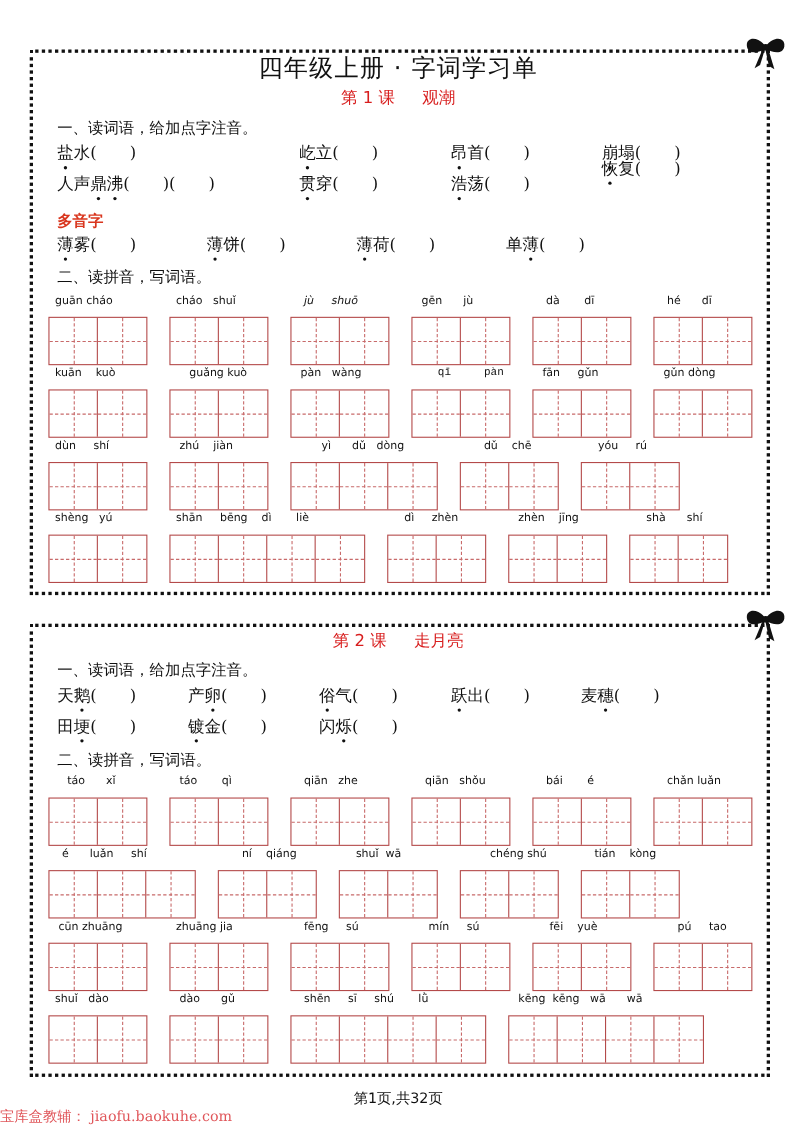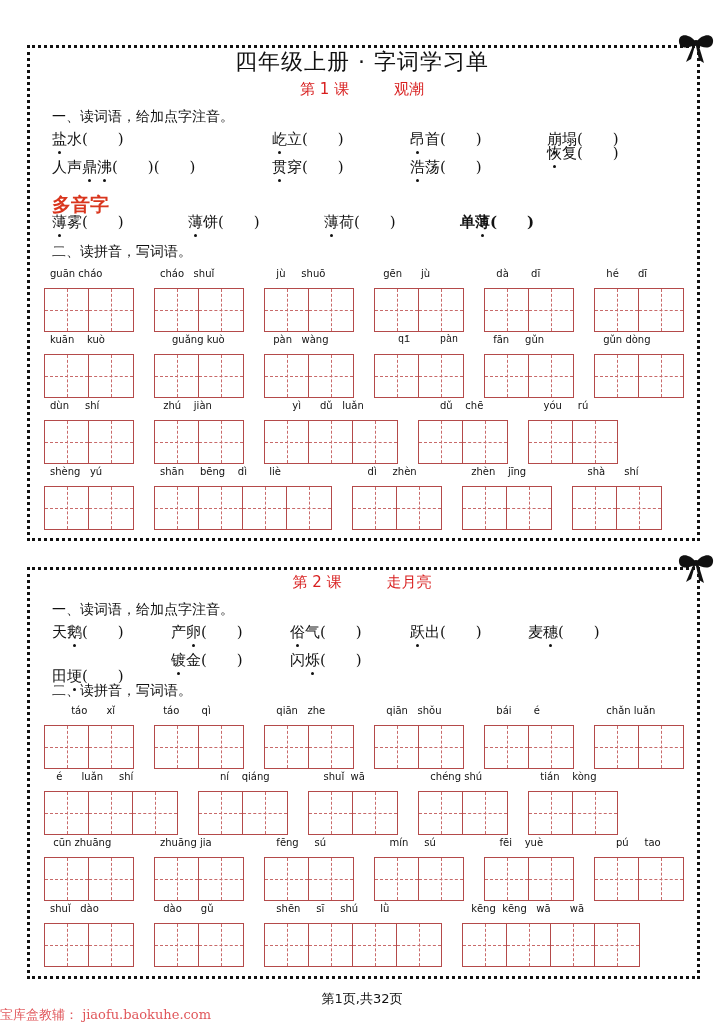--- a/index.html
+++ b/index.html
@@ -3,23 +3,23 @@
 <meta charset="utf-8">
 <style>
   html, body { margin:0; padding:0; background:#ffffff; }
   body { width:724px; height:1024px; position:relative; overflow:hidden; font-family:"DejaVu Sans", sans-serif; color:#1a1a1a; }
   .frame { position:absolute; left:27px; border-top:3px dotted #111; border-left:3px dotted #111; border-right:3px dotted #111; border-bottom:3px dotted #111; box-sizing:border-box; }
   .frame1 { top:45px; width:673px; height:496px; }
   .frame2 { top:567px; width:673px; height:412px; }
   .bow { position:absolute; width:40px; height:40px; }
   .title { position:absolute; left:0; width:724px; text-align:center; font-size:22px; color:#111; letter-spacing:1px; }
   .lesson { position:absolute; left:0; width:724px; text-align:center; font-size:15px; color:#d81e1e; }
-  .lesson span { margin:0 20px; }
+  .lesson span { margin:0 10px; }
   .heading { position:absolute; left:52px; font-size:14px; color:#111; }
-  .poly-head { position:absolute; left:52px; font-size:19px; color:#d9361e; font-weight:bold; font-family:"DejaVu Serif", serif; }
+  .poly-head { position:absolute; left:52px; font-size:14px; color:#d9361e; font-weight:bold; font-family:"DejaVu Serif", serif; }
   .word { position:absolute; font-family:"DejaVu Serif", serif; font-size:15px; color:#111; white-space:pre; }
   .dot { position:relative; display:inline-block; }
   .dot::after { content:""; position:absolute; left:50%; bottom:-5px; width:3px; height:3px; margin-left:-1.5px; background:#111; border-radius:50%; }
   .group { position:absolute; }
   .py { position:absolute; top:0; font-size:10px; color:#111; white-space:nowrap; }
   .cells { position:absolute; top:20px; display:flex; border:1px solid #b44a4a; box-sizing:border-box; height:44px; }
   .cell { width:44px; height:42px; position:relative; border-right:1px solid #b44a4a; box-sizing:border-box; }
   .cell:last-child { border-right:none; }
   .cell::before { content:""; position:absolute; left:50%; top:0; bottom:0; border-left:1px dashed #c86a6a; }
   .cell::after { content:""; position:absolute; top:50%; left:0; right:0; border-top:1px dashed #c86a6a; }
@@ -65,41 +65,41 @@
     <div class="word" style="left: 272px; top: 158px;"><span class="dot">贯</span><span>穿(　　)</span></div>
     <div class="word" style="left: 410px; top: 158px;"><span class="dot">浩</span><span>荡(　　)</span></div>
     <div class="word" style="left: 547px; top: 144px;"><span class="dot">恢</span><span>复(　　)</span></div>
   </div>
 
 <div class="poly-head" style="top:192px;">多音字</div>
 <div id="l1-poly">
     <div class="word" style="left: 52px; top: 213px;"><span class="dot">薄</span><span>雾(　　)</span></div>
     <div class="word" style="left: 188px; top: 213px;"><span class="dot">薄</span><span>饼(　　)</span></div>
     <div class="word" style="left: 324px; top: 213px;"><span class="dot">薄</span><span>荷(　　)</span></div>
-    <div class="word" style="left: 460px; top: 213px; font-weight: bold;"><span>单</span><span class="dot">薄</span><span>(　　)</span></div>
+    <div class="word" style="left: 460px; top: 213px;"><span>单</span><span class="dot">薄</span><span>(　　)</span></div>
   </div>
 
 <div class="heading" style="top:243px;">二、读拼音，写词语。</div>
 <div id="l1-grid">
     <div class="group" style="left: 44px; top: 268px;">
       <div class="py" style="left: 6px; white-space: pre;">guān cháo</div>
       <div class="cells">
         <div class="cell"></div>
         <div class="cell"></div>
       </div>
     </div>
     <div class="group" style="left: 154px; top: 268px;">
       <div class="py" style="left: 6px; white-space: pre;">cháo   shuǐ</div>
       <div class="cells">
         <div class="cell"></div>
         <div class="cell"></div>
       </div>
     </div>
     <div class="group" style="left: 264px; top: 268px;">
-      <div class="py" style="left: 6px; white-space: pre;">  jù     shuō</div>
+      <div class="py" style="left: 6px; white-space: pre; font-style: italic;">  jù     shuō</div>
       <div class="cells">
         <div class="cell"></div>
         <div class="cell"></div>
       </div>
     </div>
     <div class="group" style="left: 374px; top: 268px;">
       <div class="py" style="left: 6px; white-space: pre;"> gēn      jù</div>
       <div class="cells">
         <div class="cell"></div>
         <div class="cell"></div>
@@ -169,21 +169,21 @@
       </div>
     </div>
     <div class="group" style="left: 154px; top: 400px;">
       <div class="py" style="left: 6px; white-space: pre;"> zhú    jiàn</div>
       <div class="cells">
         <div class="cell"></div>
         <div class="cell"></div>
       </div>
     </div>
     <div class="group" style="left: 264px; top: 400px;">
-      <div class="py" style="left: 6px; white-space: pre;">       yì      dǔ   luǎn</div>
+      <div class="py" style="left: 6px; white-space: pre;">       yì      dǔ   dòng</div>
       <div class="cells">
         <div class="cell"></div>
         <div class="cell"></div>
         <div class="cell"></div>
       </div>
     </div>
     <div class="group" style="left: 418px; top: 400px;">
       <div class="py" style="left: 6px; white-space: pre;">     dǔ    chē</div>
       <div class="cells">
         <div class="cell"></div>
@@ -241,29 +241,29 @@
   <span>走月亮</span>
 </div>
 
 <div class="heading" style="top:601px;">一、读词语，给加点字注音。</div>
 <div id="l2-words">
     <div class="word" style="left: 52px; top: 623px;"><span>天</span><span class="dot">鹅</span><span>(　　)</span></div>
     <div class="word" style="left: 171px; top: 623px;"><span>产</span><span class="dot">卵</span><span>(　　)</span></div>
     <div class="word" style="left: 290px; top: 623px;"><span class="dot">俗</span><span>气(　　)</span></div>
     <div class="word" style="left: 410px; top: 623px;"><span class="dot">跃</span><span>出(　　)</span></div>
     <div class="word" style="left: 528px; top: 623px;"><span>麦</span><span class="dot">穗</span><span>(　　)</span></div>
-    <div class="word" style="left: 52px; top: 651px; margin-top: 16px;"><span>田</span><span class="dot">埂</span><span>(　　)</span></div>
+    <div class="word" style="left: 52px; top: 651px;"><span>田</span><span class="dot">埂</span><span>(　　)</span></div>
     <div class="word" style="left: 171px; top: 651px;"><span class="dot">镀</span><span>金(　　)</span></div>
     <div class="word" style="left: 290px; top: 651px;"><span>闪</span><span class="dot">烁</span><span>(　　)</span></div>
   </div>
 
 <div class="heading" style="top:682px;">二、读拼音，写词语。</div>
 <div id="l2-grid">
     <div class="group" style="left: 44px; top: 705px;">
-      <div class="py" style="left: 24px; white-space: pre; text-align: right;"> táo      xǐ</div>
+      <div class="py" style="left: 14px; white-space: pre; text-align: right;"> táo      xǐ</div>
       <div class="cells">
         <div class="cell"></div>
         <div class="cell"></div>
       </div>
     </div>
     <div class="group" style="left: 154px; top: 705px;">
       <div class="py" style="left: 6px; white-space: pre;"> táo       qì</div>
       <div class="cells">
         <div class="cell"></div>
         <div class="cell"></div>
@@ -313,21 +313,21 @@
       </div>
     </div>
     <div class="group" style="left: 308px; top: 771px;">
       <div class="py" style="left: 6px; white-space: pre;">   shuǐ  wā</div>
       <div class="cells">
         <div class="cell"></div>
         <div class="cell"></div>
       </div>
     </div>
     <div class="group" style="left: 418px; top: 771px;">
-      <div class="py" style="left: 6px; white-space: pre;">  chéng shú</div>
+      <div class="py" style="left: 21px; white-space: pre;">  chéng shú</div>
       <div class="cells">
         <div class="cell"></div>
         <div class="cell"></div>
       </div>
     </div>
     <div class="group" style="left: 528px; top: 771px;">
       <div class="py" style="left: 6px; white-space: pre;">  tián    kòng</div>
       <div class="cells">
         <div class="cell"></div>
         <div class="cell"></div>

